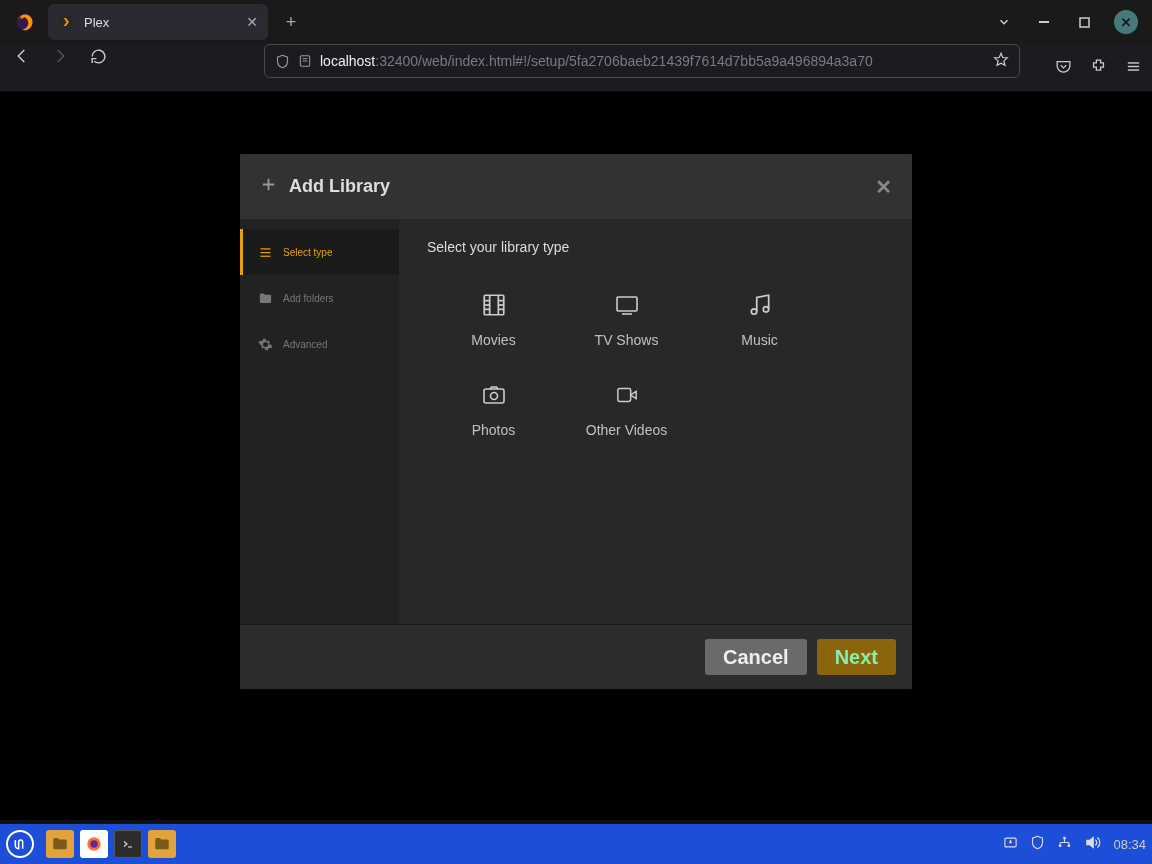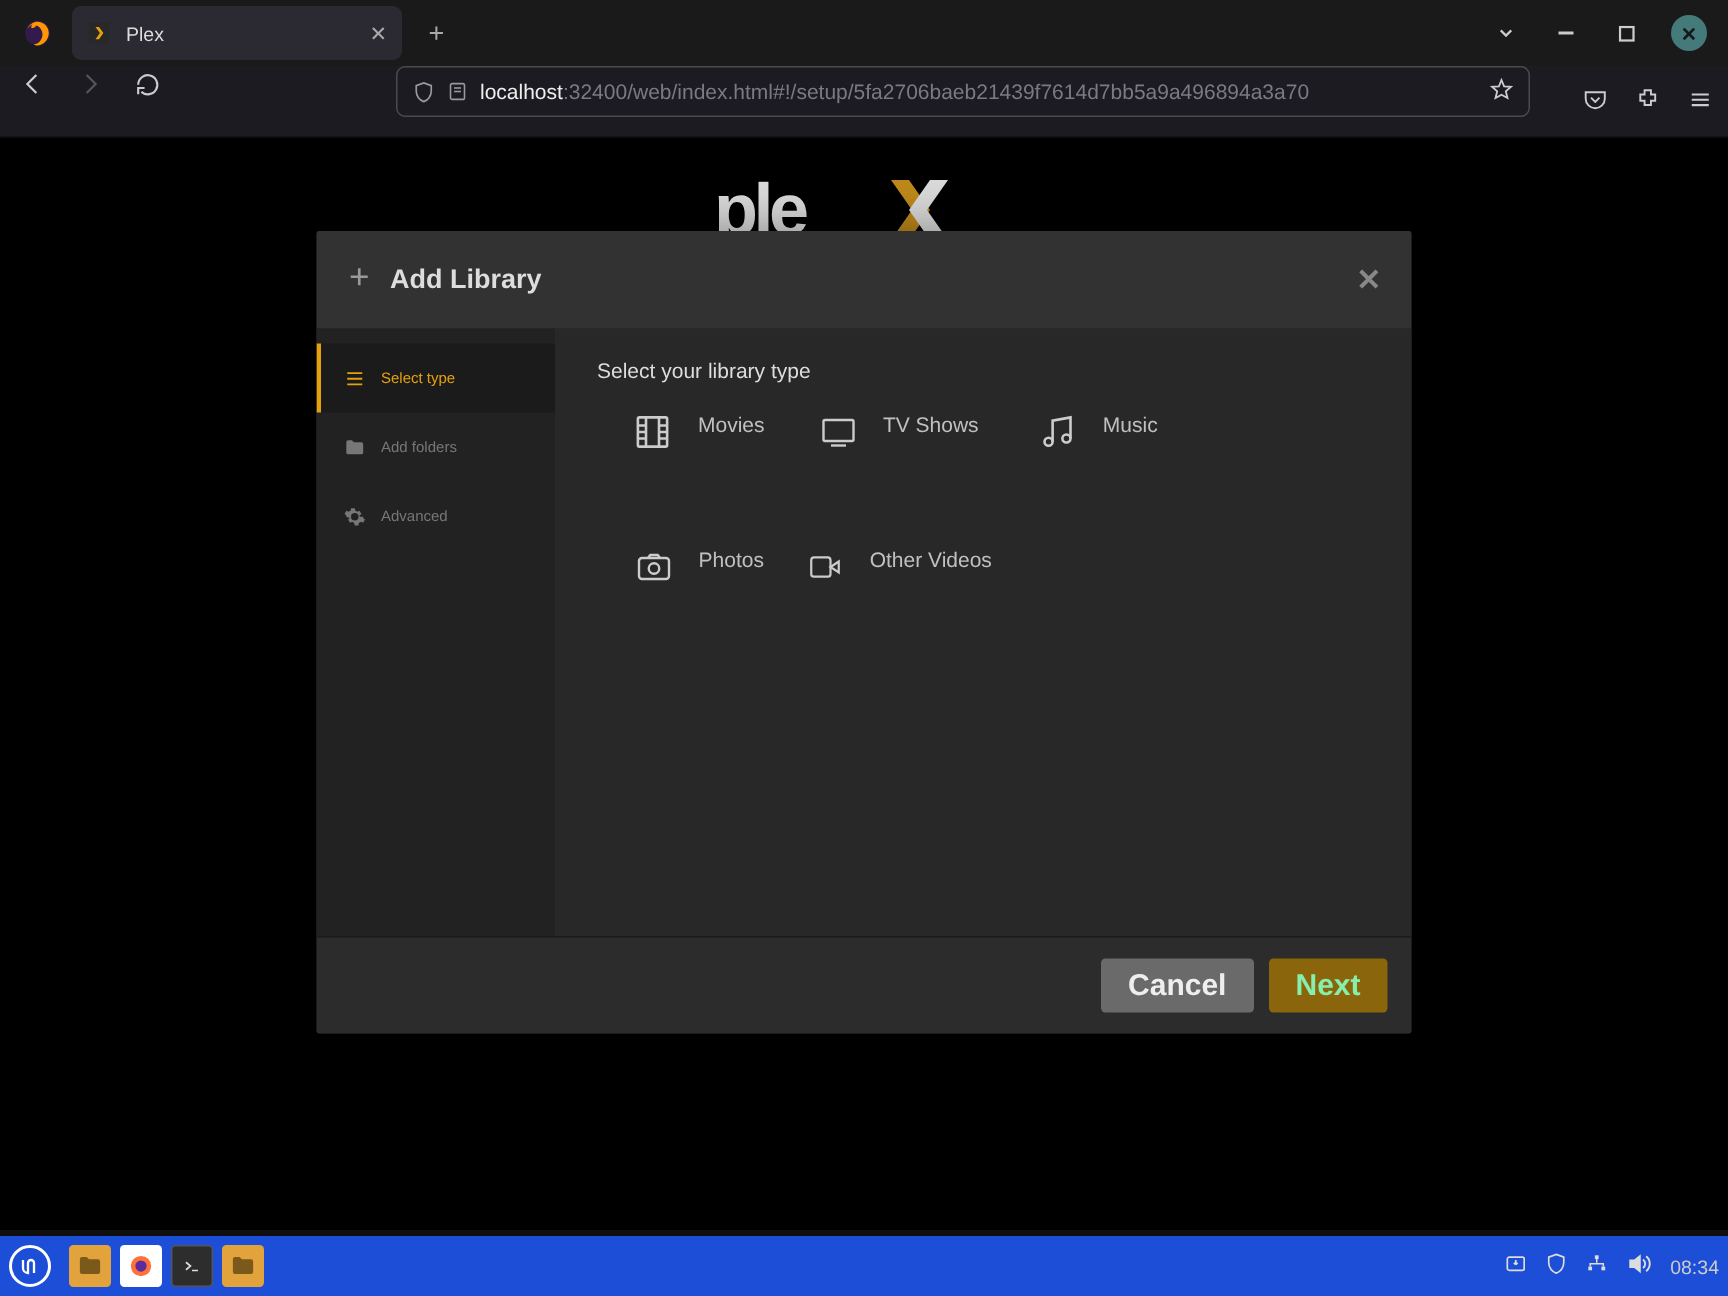--- a/index.html
+++ b/index.html
@@ -61,21 +61,21 @@
     background:#000; overflow:hidden;
   }
   .plex-logo {
     position:absolute; top:20px; left:50%; transform:translateX(-50%);
     font-size:56px; font-weight:900; letter-spacing:-3px; color:#ddd;
     display:flex; align-items:center;
   }
   .plex-logo svg { display:block;}
   .modal {
     position:absolute; top:62px; left:50%; transform:translateX(-50%);
-    width:730px; height:535px;
+    width:672px; height:535px;
     background:#2c2c2d; border-radius:2px; box-shadow:0 4px 40px rgba(0,0,0,0.5);
     display:flex; flex-direction:column; overflow:hidden;
   }
   .modal-header {
     height:65px; background:#323232; display:flex; align-items:center; padding:0 20px;
     font-size:18px; color:#ddd; font-weight:600;
   }
   .modal-header .plus { margin-right:12px; color:#999;}
   .modal-header .x { margin-left:auto; color:#888; font-size:20px; cursor:pointer;}
   .modal-body {
@@ -94,21 +94,21 @@
   .step svg {width:15px;height:15px;flex-shrink:0;}
   .step-content {
     flex:1; padding:20px 28px; background:#282828;
   }
   .step-content .title { font-size:14px; color:#ddd; margin-bottom:20px; }
   .type-grid {
     display:flex; flex-wrap:wrap; gap:0;
   }
   .type {
     width:133px; height:90px;
-    display:flex; flex-direction:row; align-items:flex-start; justify-content:center;
+    display:flex; flex-direction:column; align-items:center; justify-content:center;
     color:#c0c0c0; cursor:pointer; gap:14px;
   }
   .type .iconwrap {width:32px;height:26px;display:flex;align-items:center;justify-content:center;}
   .type span {font-size:14px;}
   .modal-footer {
     height:65px; background:#2c2c2c; display:flex; align-items:center; justify-content:flex-end;
     padding:0 16px; gap:10px; border-top:1px solid #1a1a1a;
   }
   .btn {
     height:36px; padding:0 18px; border:none; border-radius:3px;
@@ -223,29 +223,20 @@
         </svg></span>
     <span class="ic"><svg width="17" height="17" viewBox="0 0 24 24" stroke="#ccc" stroke-width="2">
           <line x1="4" y1="7" x2="20" y2="7"></line>
           <line x1="4" y1="12" x2="20" y2="12"></line>
           <line x1="4" y1="17" x2="20" y2="17"></line>
         </svg></span>
   </div>
 </div>
 
 <div class="page-content">
-  <div class="plex-logo">
-    <svg width="200" height="56" viewBox="0 0 200 56">
-      <text x="0" y="44" font-family="Arial Black, Arial" font-weight="900" font-size="48" fill="#dcdcdc">ple</text>
-      <g transform="translate(118,8)">
-        <path d="M0 0 L14 20 L0 40 L12 40 L26 20 L12 0 Z" fill="#c08a1a"></path>
-        <path d="M38 0 L24 20 L38 40 L26 40 L12 20 L26 0 Z" fill="#dcdcdc"></path>
-      </g>
-    </svg>
-  </div>
 
   <div class="modal">
     <div class="modal-header">
       <span class="plus"><svg width="17" height="17" viewBox="0 0 24 24" stroke="#999" stroke-width="2.5">
             <line x1="12" y1="4" x2="12" y2="20"></line>
             <line x1="4" y1="12" x2="20" y2="12"></line>
           </svg></span>
       <span>Add Library</span>
       <span class="x">✕</span>
     </div>

